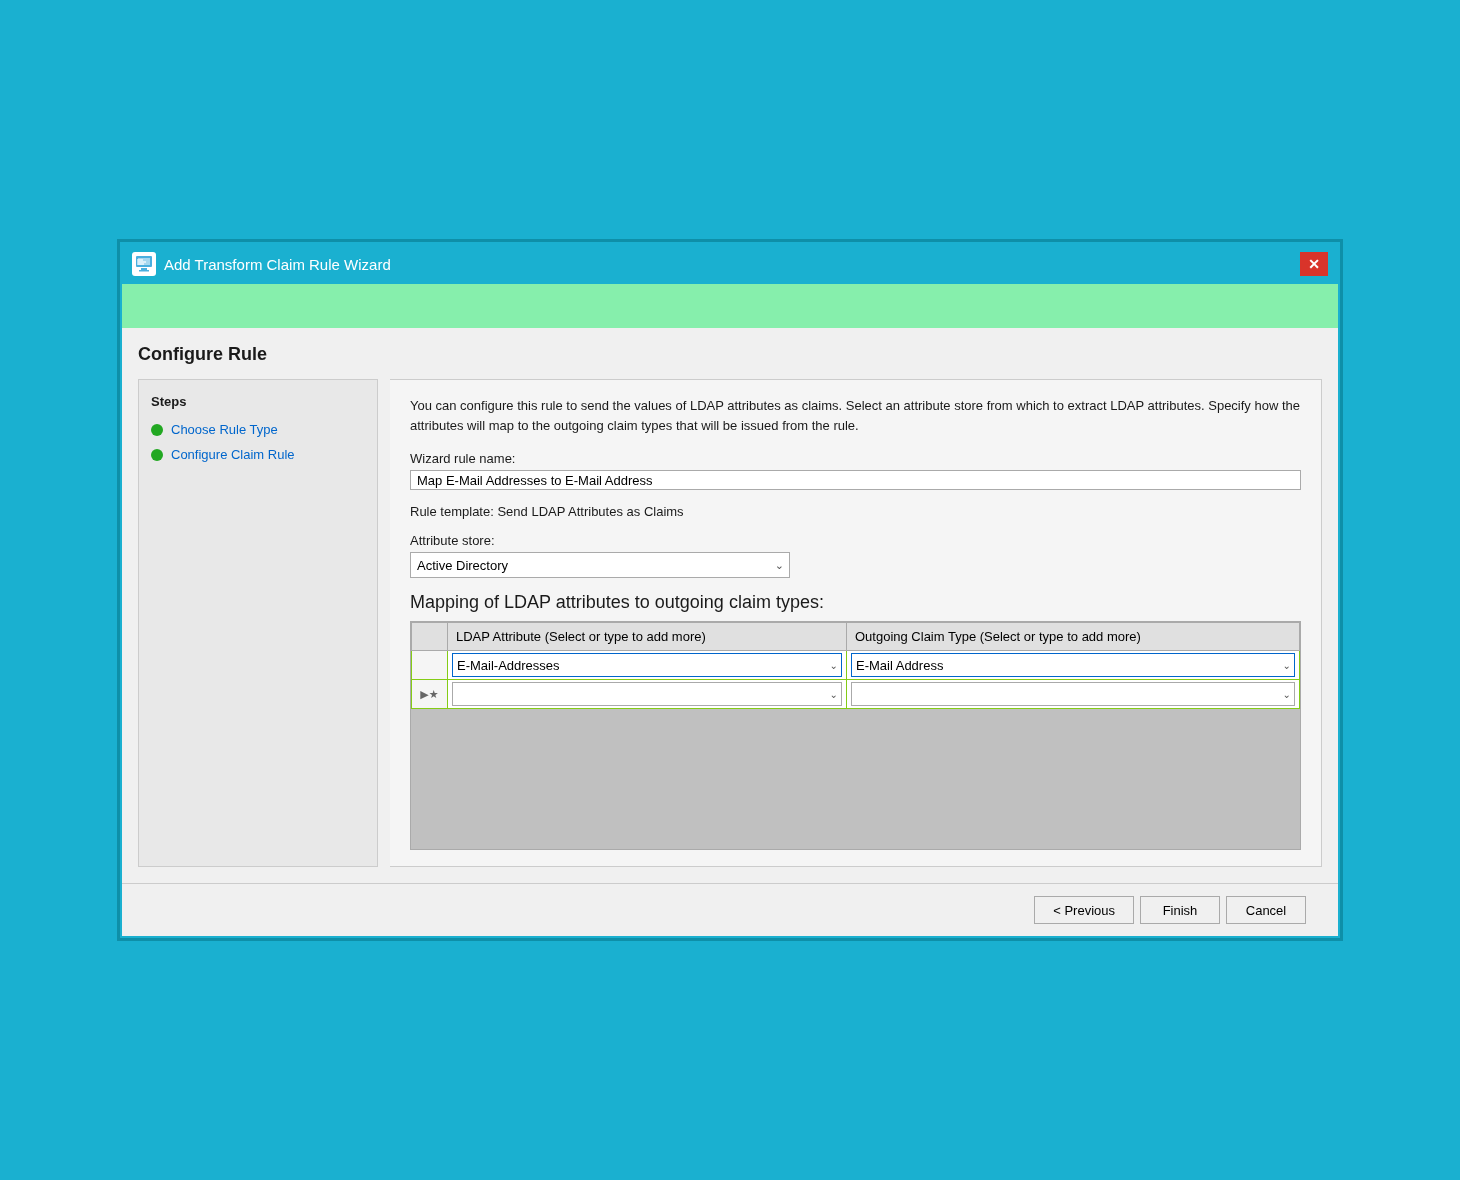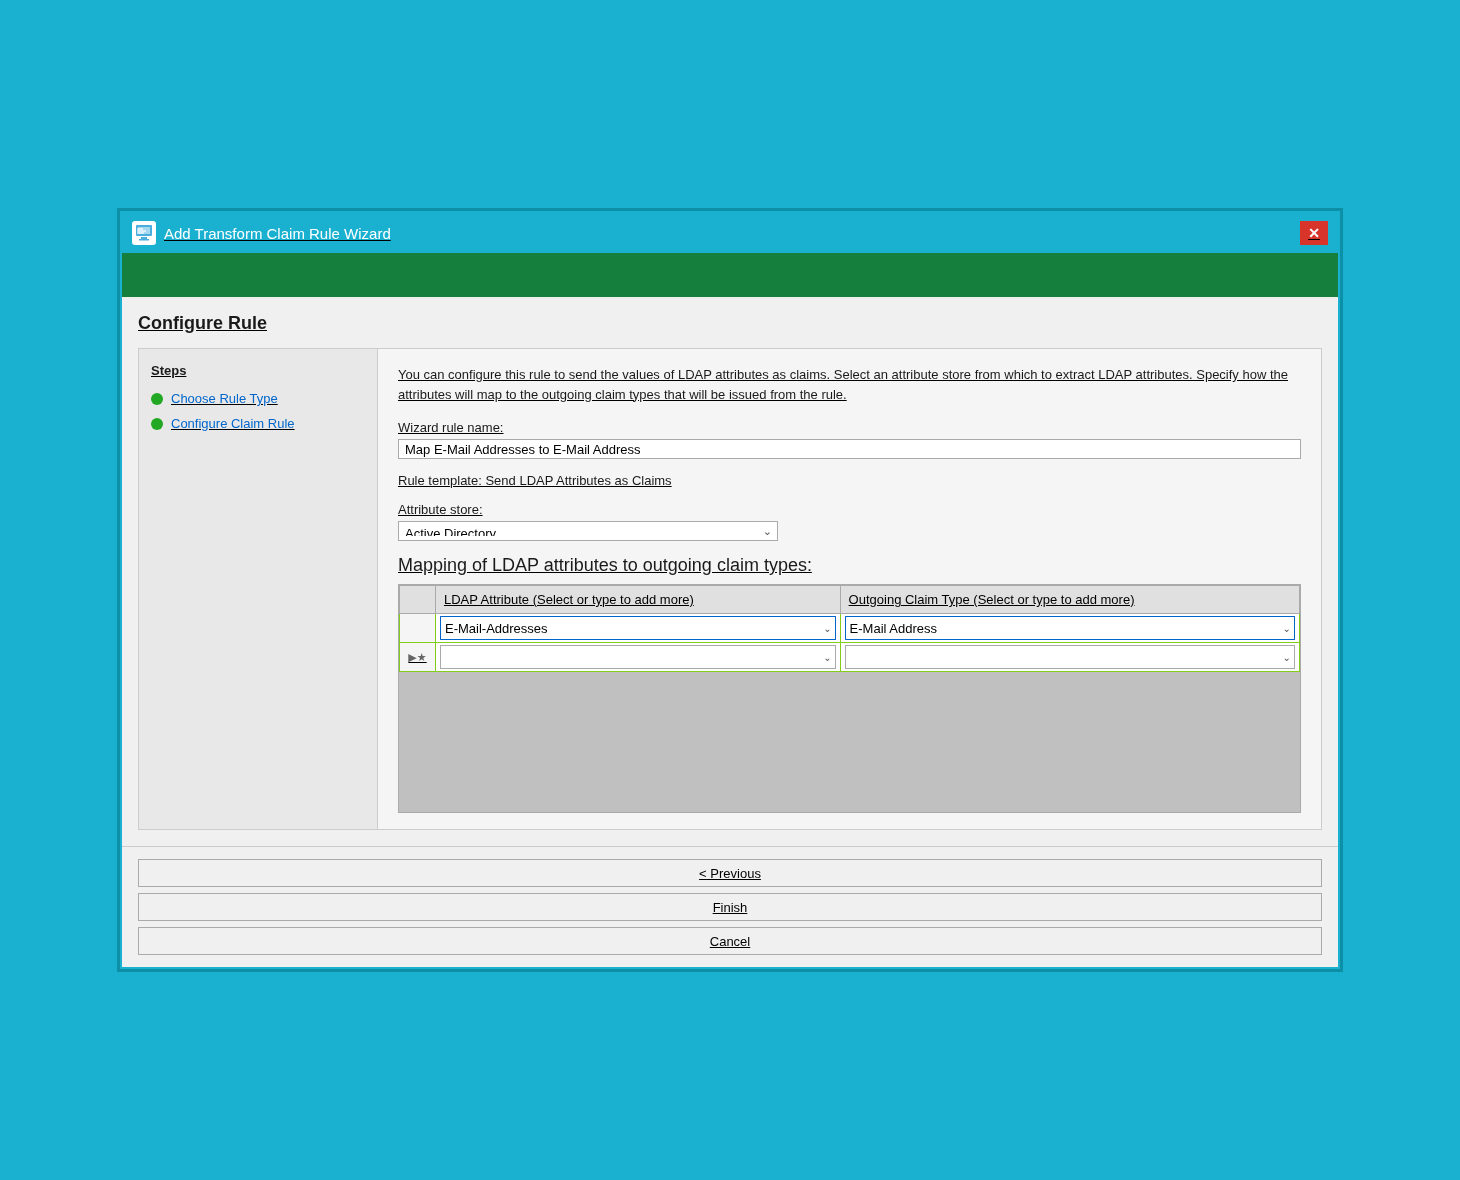--- a/index.html
+++ b/index.html
@@ -7,24 +7,23 @@
       background: #1ab0d0;
       display: flex;
       justify-content: center;
       align-items: center;
       min-height: 100vh;
       font-family: 'Segoe UI', Tahoma, sans-serif;
       font-size: 13px;
     }
     .window {
       width: 1220px;
-      background: #15803d;
+      background: #86efac;
       border: 2px solid #1ab0d0;
       box-shadow: 0 0 0 3px #0e8fa8;
-      text-decoration: underline;
     }
     .title-bar {
       background: #1ab0d0;
       display: flex;
       align-items: center;
       justify-content: space-between;
       padding: 6px 10px;
       height: 40px;
     }
     .title-bar-left {
@@ -66,21 +65,21 @@
       margin-top: 44px;
     }
     .page-title {
       font-size: 18px;
       font-weight: 600;
       color: #1a1a1a;
       margin-bottom: 14px;
     }
     .main-content {
       display: flex;
-      gap: 0;
+      gap: 12px;
     }
     .sidebar {
       width: 240px;
       min-width: 240px;
       background: #e8e8e8;
       border: 1px solid #ccc;
       padding: 10px 0;
     }
     .sidebar-title {
       font-weight: 700;
@@ -145,21 +144,21 @@
       position: relative;
       display: inline-block;
       width: 380px;
     }
     .select-field {
       width: 100%;
       padding: 4px 40px 4px 6px;
       border: 1px solid #aaa;
       background: white;
       font-size: 13px;
-      height: 20px;
+      height: 26px;
       appearance: none;
       -webkit-appearance: none;
       cursor: pointer;
       outline: none;
     }
     .select-arrow {
       position: absolute;
       right: 6px;
       top: 50%;
       transform: translateY(-50%);
@@ -228,25 +227,24 @@
       font-size: 10px;
       color: #555;
     }
     .empty-rows {
       background: #c0c0c0;
       height: 140px;
     }
     .bottom-bar {
       background: #f0f0f0;
       border-top: 1px solid #ccc;
-      padding: 12px 16px;
+      padding: 12px 32px;
       display: flex;
       justify-content: flex-end;
       gap: 6px;
-      flex-direction: column;
     }
     .btn {
       padding: 5px 18px;
       font-size: 13px;
       border: 1px solid #aaa;
       background: #f0f0f0;
       cursor: pointer;
       min-width: 80px;
       height: 28px;
       display: inline-flex;

